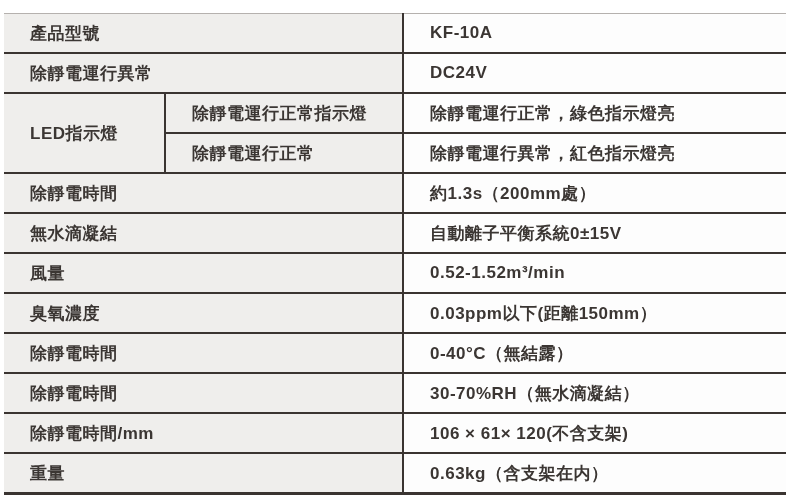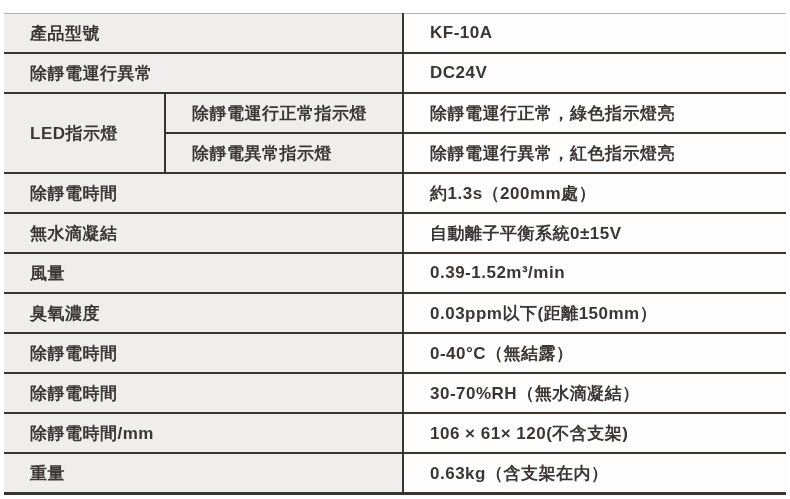--- a/index.html
+++ b/index.html
@@ -73,34 +73,34 @@
       <tr>
         <td class="label" colspan="2">除靜電運行異常</td>
         <td class="value">DC24V</td>
       </tr>
       <tr>
         <td class="label" rowspan="2">LED指示燈</td>
         <td class="sub-label">除靜電運行正常指示燈</td>
         <td class="value">除靜電運行正常，綠色指示燈亮</td>
       </tr>
       <tr>
-        <td class="sub-label">除靜電異常指示燈</td>
+        <td class="sub-label">除靜電運行正常</td>
         <td class="value">除靜電運行異常，紅色指示燈亮</td>
       </tr>
       <tr>
         <td class="label" colspan="2">除靜電時間</td>
         <td class="value">約1.3s（200mm處）</td>
       </tr>
       <tr>
         <td class="label" colspan="2">無水滴凝結</td>
         <td class="value">自動離子平衡系統0±15V</td>
       </tr>
       <tr>
         <td class="label" colspan="2">風量</td>
-        <td class="value">0.39-1.52m³/min</td>
+        <td class="value">0.52-1.52m³/min</td>
       </tr>
       <tr>
         <td class="label" colspan="2">臭氧濃度</td>
         <td class="value">0.03ppm以下(距離150mm）</td>
       </tr>
       <tr>
         <td class="label" colspan="2">除靜電時間</td>
         <td class="value">0-40°C（無結露）</td>
       </tr>
       <tr>

